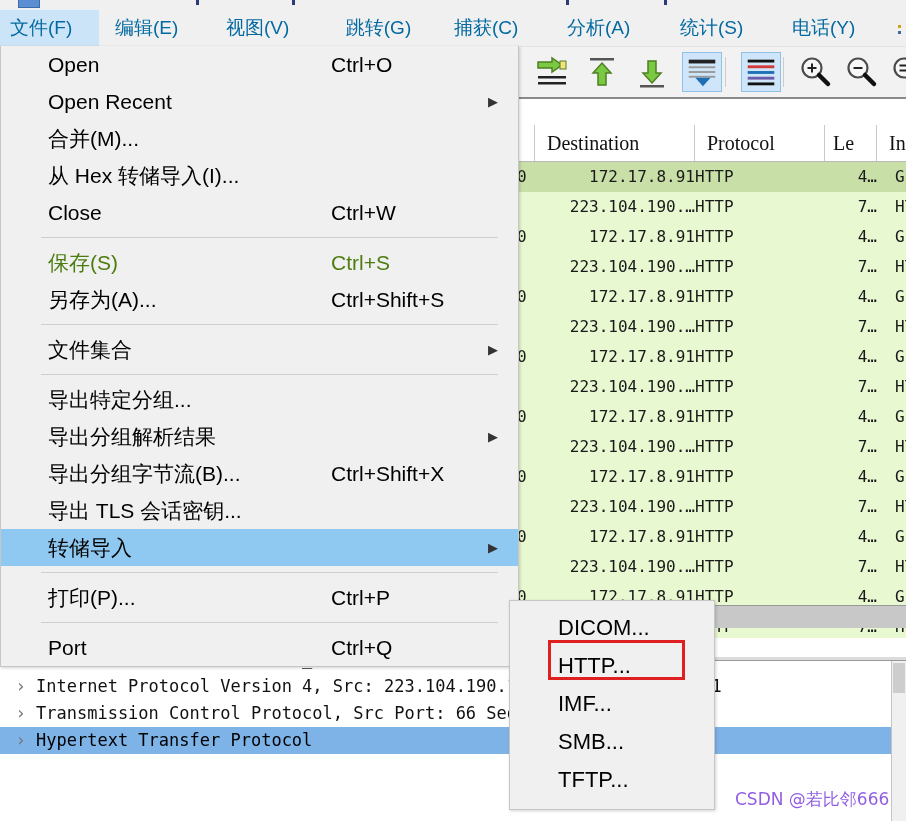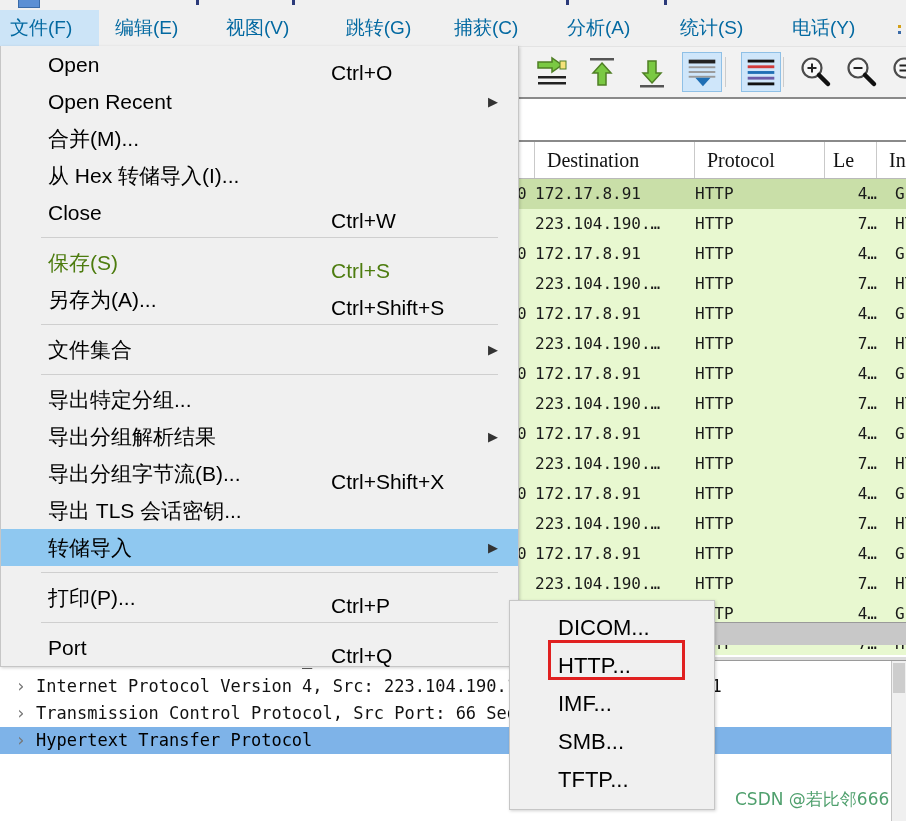--- a/index.html
+++ b/index.html
@@ -28,64 +28,64 @@
   
   #toolbar{position:absolute;left:519px;top:47px;width:387px;height:50px;background:#f2f2f2;border-bottom:1px solid #cfcfcf;}
   .tb-btn{position:absolute;top:5px;width:40px;height:40px;box-sizing:border-box;}
   .tb-btn.sel{background:#cfe6fa;border:1px solid #8fc0e6;}
   .tb-sep{position:absolute;top:10px;width:1px;height:30px;background:#cccccc;}
 
   
   #filterbar{position:absolute;left:519px;top:97px;width:387px;height:45px;background:#ffffff;border-bottom:2px solid #8a8a8a;border-top:2px solid #8a8a8a;box-sizing:border-box;}
 
   
-  #packetlist{position:absolute;left:505px;top:142px;width:401px;height:513px;overflow:hidden;background:#0369a1;text-decoration:underline;}
+  #packetlist{position:absolute;left:505px;top:125px;width:401px;height:513px;overflow:hidden;background:#0369a1;text-decoration:underline;}
   #pl-leftgutter{position:absolute;left:0;top:0;width:8px;height:513px;background:#f0f0f0;border-right:1px solid #b9b9b9;}
   #pl-leftgutter .g-tick{position:absolute;left:0;width:8px;height:1px;background:#9a9a9a;}
   #pl-vsep{position:absolute;left:9px;top:0;width:3px;height:513px;background:#8a8a8a;}
   #pl-header{position:absolute;left:12px;top:0;width:894px;height:36px;background:#ffffff;border-bottom:1px solid #b9b9b9;}
   .col-head{position:absolute;top:0;height:36px;line-height:36px;
     font-family:"Liberation Serif","DejaVu Serif",serif;font-size:20px;color:#111;
     border-right:1px solid #c9c9c9;box-sizing:border-box;padding-left:12px;white-space:nowrap;overflow:hidden;}
   .col-head.last{border-right:none;}
   #pl-rows{position:absolute;left:12px;top:37px;width:894px;height:476px;}
   .pkt-row{position:absolute;left:0;width:894px;height:30px;}
   .pkt-row .cell{position:absolute;top:0;height:30px;line-height:30px;
     font-family:"DejaVu Sans Mono","Liberation Mono",monospace;font-size:16px;color:#1a1a1a;
     white-space:nowrap;overflow:hidden;}
   .cell.c-src{left:0;width:18px;padding-left:0;}
-  .cell.c-dst{left:18px;width:160px;}
+  .cell.c-dst{left:18px;width:160px;text-align:right;}
   .cell.c-proto{left:178px;width:130px;}
   .cell.c-len{left:308px;width:52px;text-align:right;}
   .cell.c-info{left:366px;width:120px;padding-left:12px;}
   #pl-bottomsep{position:absolute;left:12px;top:480px;width:894px;height:22px;background:#c8c8c8;border-top:1px solid #9a9a9a;}
 
   
   #detailpane{position:absolute;left:0;top:657px;width:906px;height:164px;background:#ffffff;overflow:hidden;}
   #dp-topline{position:absolute;left:0;top:0;width:906px;height:3px;background:#dcdcdc;border-bottom:1px solid #9a9a9a;}
   .dp-row{position:absolute;left:0;width:906px;height:27px;}
   .dp-row .dp-arrow{position:absolute;left:10px;top:0;width:22px;height:27px;line-height:27px;
     text-align:center;color:#777;font-size:17px;font-family:"DejaVu Sans",sans-serif;}
   .dp-row .dp-text{position:absolute;left:36px;top:0;height:27px;line-height:27px;
     font-family:"DejaVu Sans Mono","Liberation Mono",monospace;font-size:17px;color:#111;white-space:nowrap;}
   .dp-row.selected{background:#7eb3e8;}
   .dp-row.selected .dp-text{color:#000;}
   #dp-scroll{position:absolute;right:0;top:4px;width:14px;height:160px;background:#f0f0f0;border-left:1px solid #c4c4c4;}
   #dp-scroll .thumb{position:absolute;left:1px;top:2px;width:12px;height:30px;background:#cdcdcd;}
 
   
-  #watermark{position:absolute;left:735px;top:788px;font-size:17px;color:#15803d;opacity:.75;
+  #watermark{position:absolute;left:735px;top:788px;font-size:17px;color:#6d28d9;opacity:.75;
     font-family:"DejaVu Sans",sans-serif;white-space:nowrap;pointer-events:none;}
 
   
   #filemenu{position:absolute;left:0;top:46px;width:519px;background:#f0f0f0;
     border:1px solid #c6c6c6;border-top:none;box-shadow:1px 1px 3px rgba(0,0,0,.18);box-sizing:border-box;}
   .mi{position:relative;height:37px;line-height:37px;box-sizing:border-box;}
   .mi .mi-label{position:absolute;left:47px;top:0;height:37px;line-height:37px;font-size:21px;color:#000;white-space:nowrap;}
-  .mi .mi-accel{position:absolute;left:330px;top:8px;height:37px;line-height:37px;font-size:21px;color:#000;white-space:nowrap;}
+  .mi .mi-accel{position:absolute;left:330px;top:0;height:37px;line-height:37px;font-size:21px;color:#000;white-space:nowrap;}
   .mi.disabled .mi-label,.mi.disabled .mi-accel{color:#4d7c0f;}
   .mi.highlight{background:#8fc8f0;}
   .mi .mi-arrow{position:absolute;right:20px;top:0;height:37px;line-height:37px;font-size:13px;color:#333;}
   .msep{height:1px;background:#cfcfcf;margin:6px 20px 6px 40px;}
 
   
   #submenu{position:absolute;left:509px;top:600px;width:206px;background:#f0f0f0;
     border:1px solid #c6c6c6;box-shadow:1px 1px 3px rgba(0,0,0,.18);box-sizing:border-box;padding:8px 0 10px 0;}
   .smi{position:relative;height:38px;line-height:38px;}
   .smi .smi-label{position:absolute;left:48px;top:0;height:38px;line-height:38px;font-size:22px;color:#000;white-space:nowrap;}

